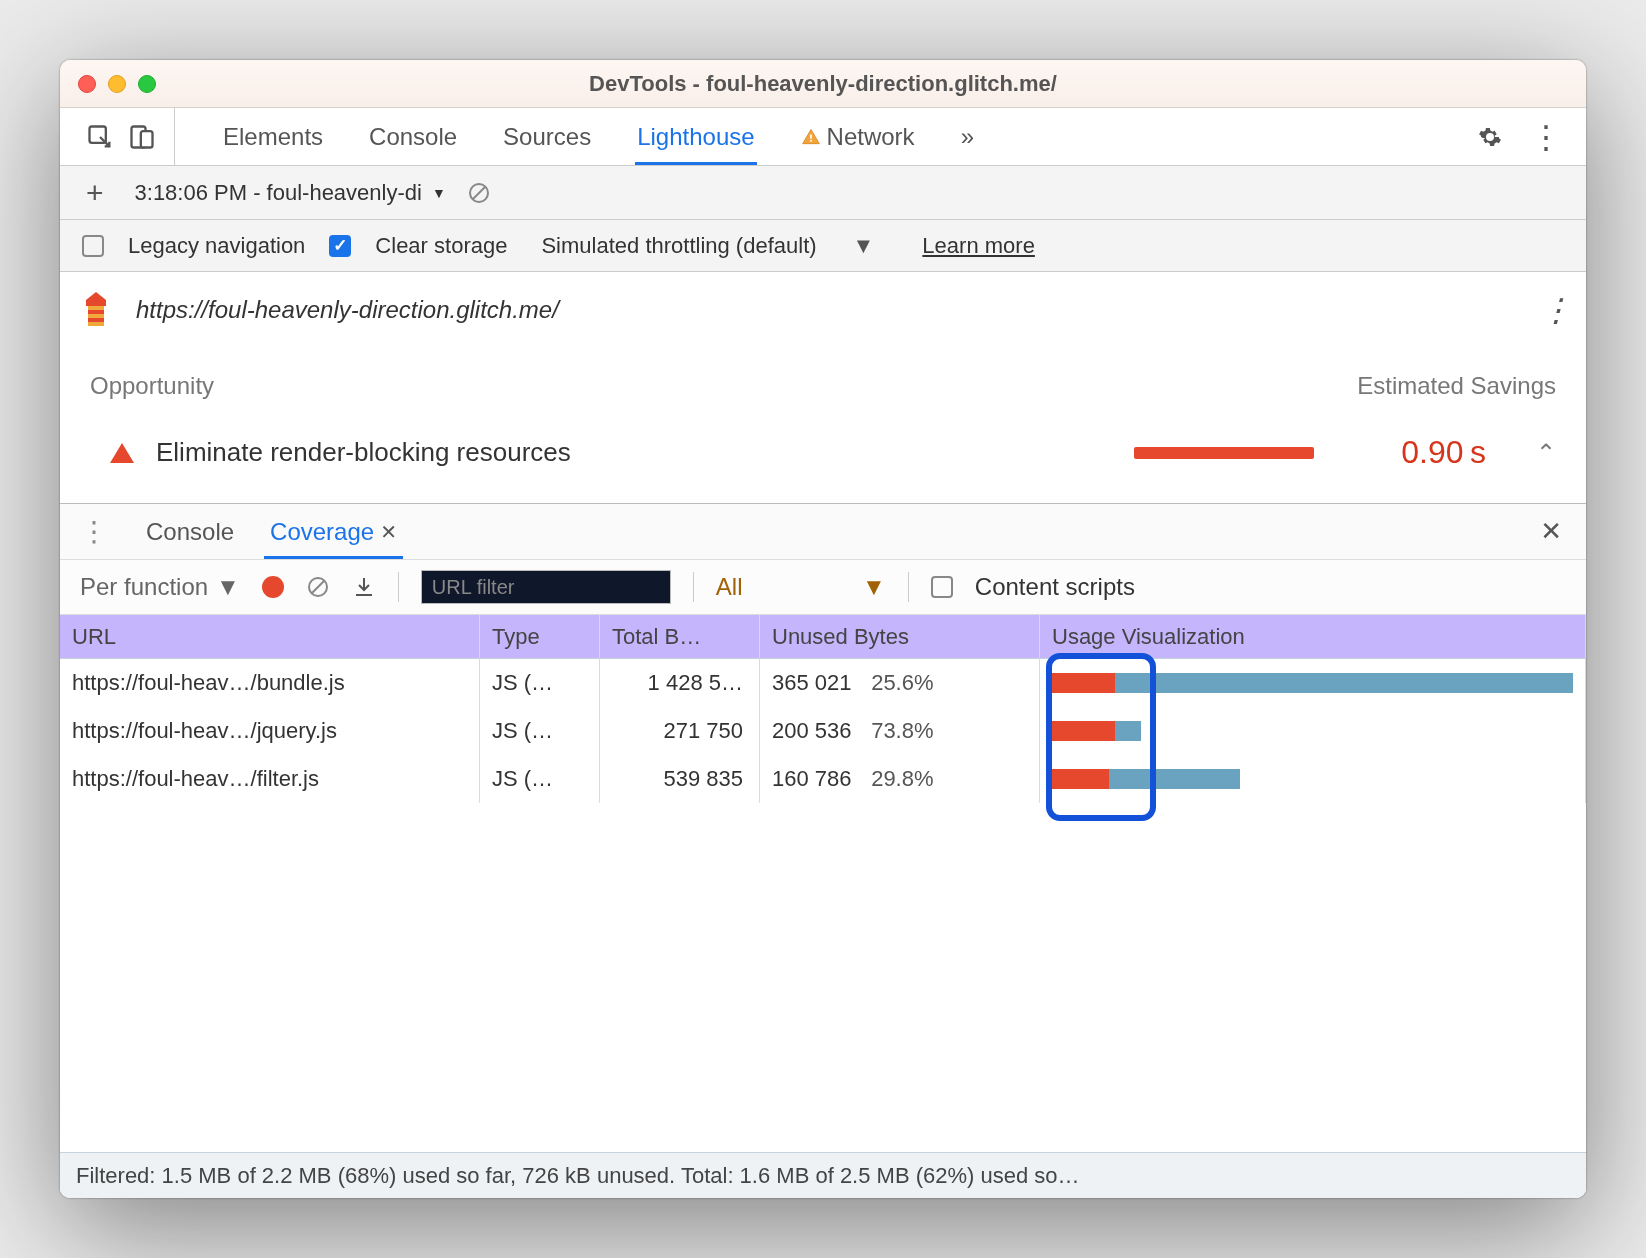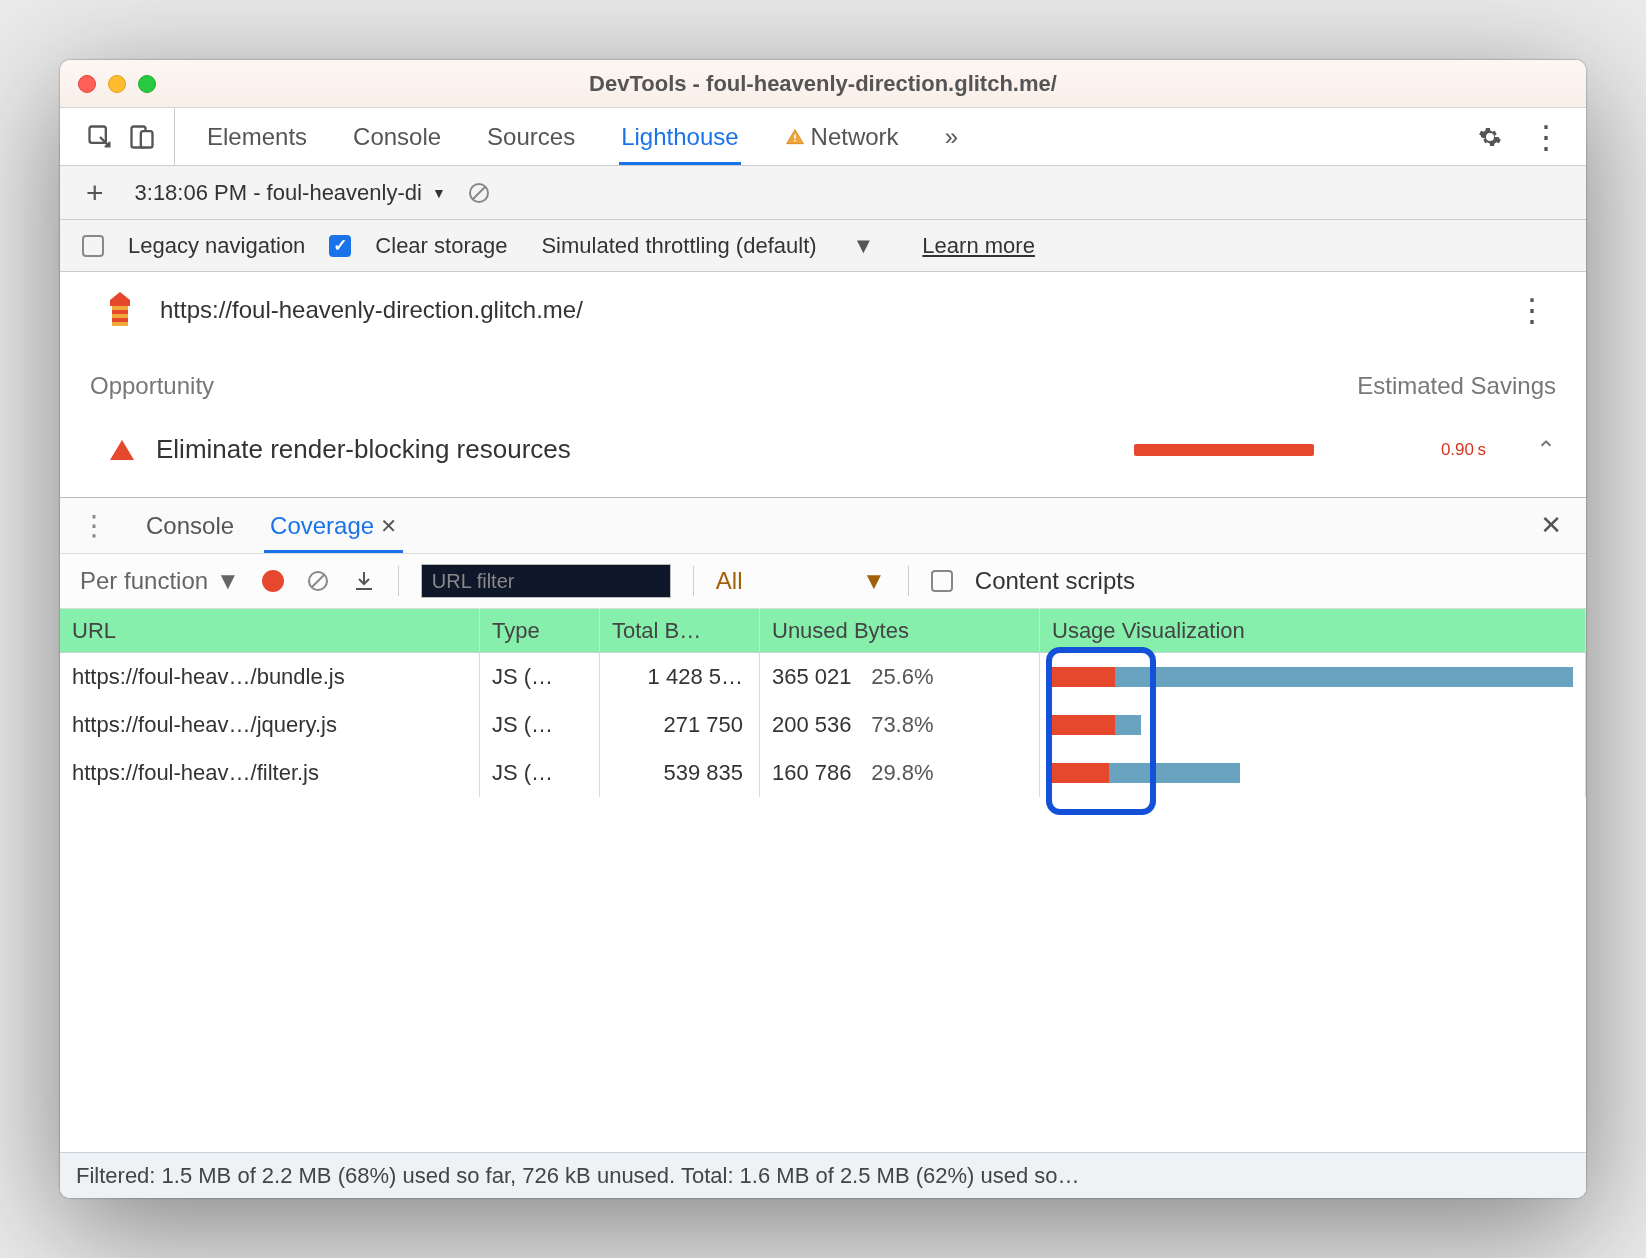--- a/index.html
+++ b/index.html
@@ -48,21 +48,21 @@
     font-weight:600; font-size:22px; color:#555;
   }
 
   
   .maintabs {
     height: 58px;
     display:flex; align-items:center;
     border-bottom: 1px solid #ccc;
     padding: 0 8px;
     background:#fff;
-    gap: 0;
+    gap: 16px;
   }
   .maintabs .ico-group { display:flex; gap:14px; padding:0 18px; border-right:1px solid #ccc; height:100%; align-items:center;}
   .maintabs .tabstrip { display:flex; gap:42px; padding-left:30px; align-items:center; height:100%; flex:1;}
   .maintabs .tab { padding: 0 2px; height:100%; display:flex; align-items:center; font-size:24px; color:#555; cursor:pointer; position:relative;}
   .maintabs .tab.active { color:#1a73e8; }
   .maintabs .tab.active::after { content:""; position:absolute; bottom:0; left:0; right:0; height:3px; background:#1a73e8;}
   .maintabs .right { display:flex; gap:28px; padding-right:18px; align-items:center;}
   .warn-ico-sm { width:20px; height:20px; display:inline-block; margin-right:6px; vertical-align:-2px;}
   .warn-ico-sm svg { width:100%; height:100%; }
 
@@ -81,33 +81,33 @@
   .lh-opts {
     height: 52px; display:flex; align-items:center; gap:24px; border-bottom:1px solid #ccc;
     padding:0 22px; background:#f4f4f4; font-size:22px; color:#333;
   }
   .chk { width:22px; height:22px; border:2px solid #888; border-radius:4px; display:inline-flex; align-items:center; justify-content:center;}
   .chk.on { background:#1a73e8; border-color:#1a73e8; }
   .chk.on::after { content:"✓"; color:#fff; font-size:17px; font-weight:bold;}
   .learn { text-decoration:underline;margin-left:24px; }
 
   
-  .urlbar { height:76px; display:flex; align-items:center; padding:0 40px; gap:20px; background:#fff;}
+  .urlbar { height:76px; display:flex; align-items:center; padding:0 16px; gap:20px; background:#fff;font-style:italic;}
   .lighthouse-icon { width:40px; height:40px;}
   .url { font-size:24px; flex:1;}
   .vdots { width:30px; text-align:center; font-size:32px; color:#555; letter-spacing:0;}
 
   
   .opps { padding:24px 30px 32px; background:#fff; }
   .opps-head { display:flex; justify-content:space-between; color:#777; font-size:24px; margin-bottom:34px;}
   .opp-row { display:flex; align-items:center; gap:22px;}
   .tri-up { width:0;height:0;border-left:12px solid transparent;border-right:12px solid transparent;border-bottom:20px solid #e6482e; margin-left:20px;}
   .opp-title { font-size:26px; color:#333; flex:1;}
   .opp-bar { width:180px; height:12px; background:#e6482e; border-radius:2px;}
-  .opp-time { font-size:17px; color:#d6341b; margin-left:50px; width:100px; text-align:right;}
+  .opp-time { font-size:32px; color:#d6341b; margin-left:50px; width:100px; text-align:right;}
   .opp-caret { color:#777; margin-left:28px; font-size:24px;}
 
   
   .drawer-tabs {
     border-top:1px solid #bbb; background:#fafafa;
     display:flex; align-items:center; height:56px; padding:0 12px; gap:24px;
   }
   .drawer-tabs .dvdots{ color:#888; padding:0 8px; font-size:28px;}
   .drawer-tab { padding:0 6px; height:100%; display:flex; align-items:center; font-size:24px; color:#555; position:relative; cursor:pointer;}
   .drawer-tab.active { color:#1a73e8; }
@@ -123,21 +123,21 @@
   }
   .sel { color:#666; display:flex; align-items:flex-start; gap:8px;}
   .rec-dot { width:22px; height:22px; border-radius:50%; background:#e6482e;}
   .urlfilter { border:1px solid #bbb; height:34px; width:250px; padding:0 10px; font-size:20px; color:#888; background:#0f172a; display:flex; align-items:center;}
   .sel-all { width:170px; display:flex; justify-content:space-between; align-items:center; color:#a16207;}
   .vsep { width:1px; height:30px; background:#ccc;}
 
   
   .cov-table { flex:1; display:flex; flex-direction:column; background:#fff; overflow:hidden;}
   .cov-head, .cov-row { display:flex; }
-  .cov-head { background:#86efac; border-bottom:1px solid #c7d3dc; height:44px; align-items:center; font-size:22px; color:#444;}
+  .cov-head { background:#c4b5fd; border-bottom:1px solid #c7d3dc; height:44px; align-items:center; font-size:22px; color:#444;}
   .cov-head > div, .cov-row > div {
     border-right:1px solid #d4dde5; padding:0 12px; height:100%; display:flex; align-items:center;
     overflow:hidden;
   }
   .c-url{ width:420px;} .c-type{ width:120px;} .c-total{ width:160px; justify-content:flex-start;}
   .c-unused{ width:280px; position:relative;} .c-vis{ flex:1;}
   .cov-row { height:48px; font-size:22px; color:#333;}
   .cov-row .c-total, .cov-row .c-unused { font-variant-numeric: tabular-nums; }
   .cov-row .c-total { justify-content:flex-end; padding-right:16px;}
   .cov-row .c-unused { padding-right:14px; gap:10px;}

